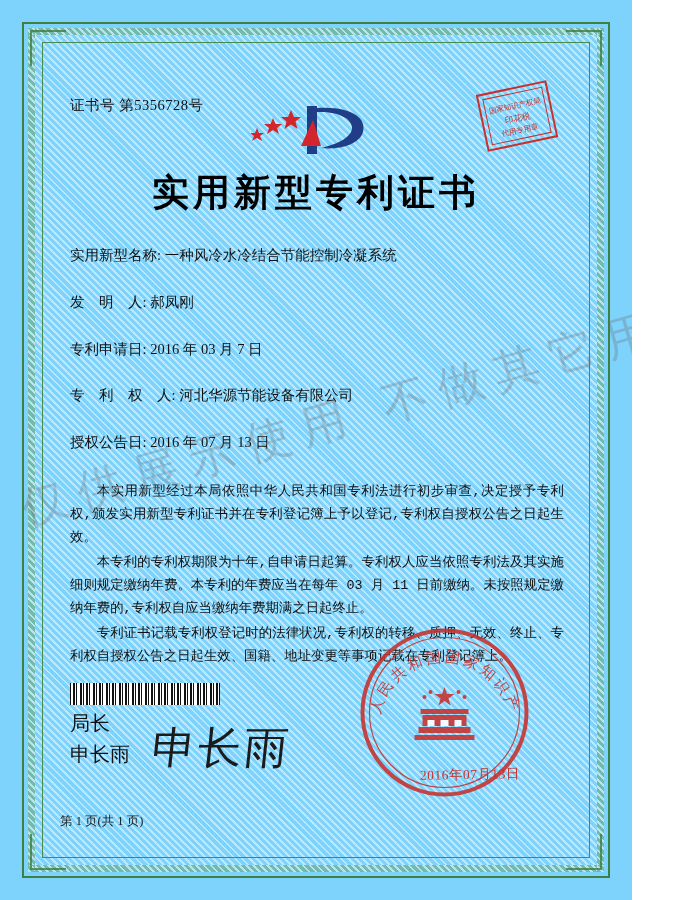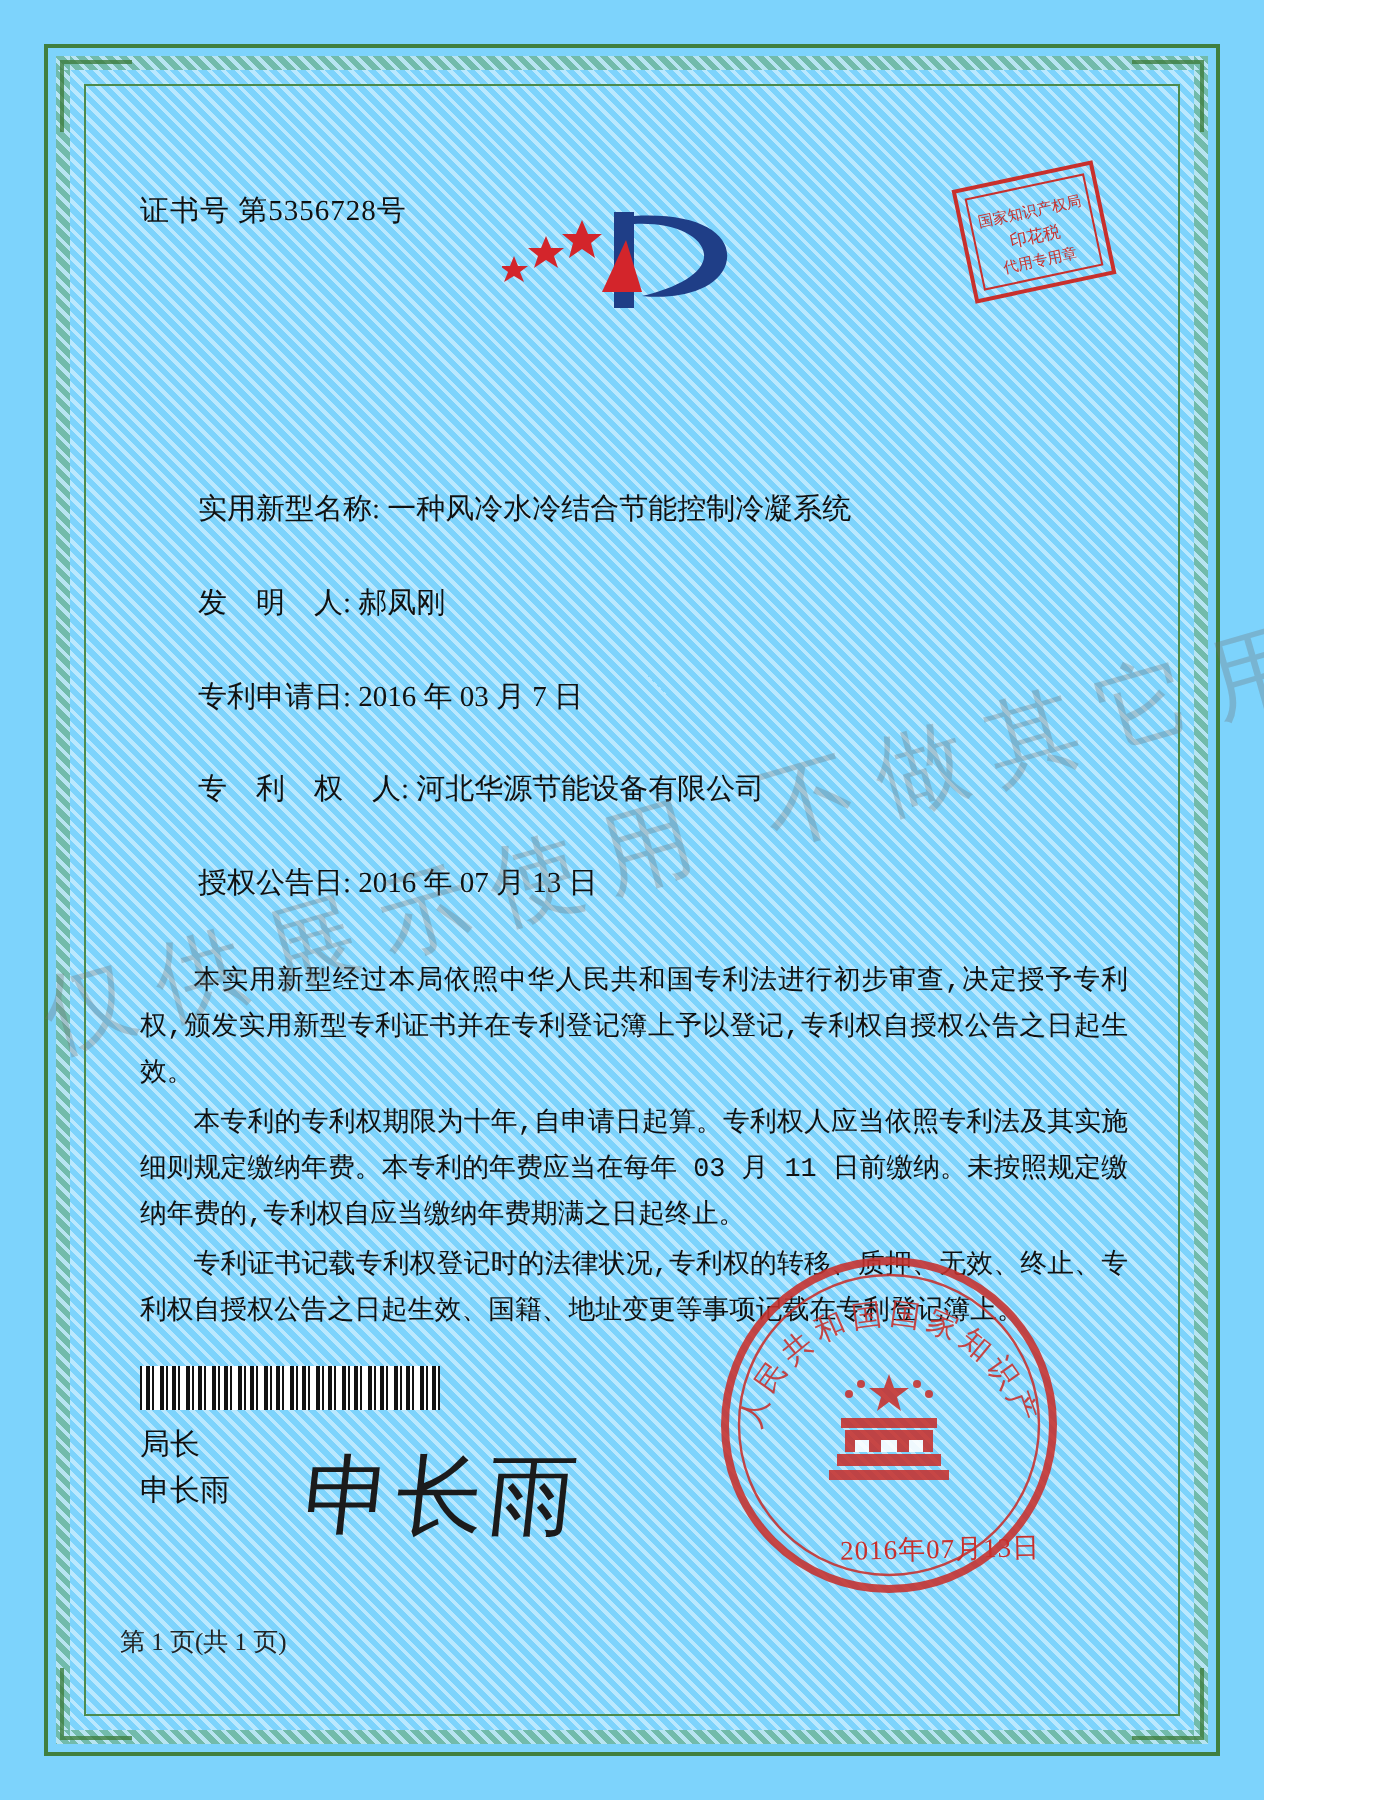--- a/index.html
+++ b/index.html
@@ -125,21 +125,20 @@
     letter-spacing: 4px;
     font-family: "DejaVu Serif", serif;
     color: #000;
   }
 
   .fields {
     position: absolute;
     top: 185px;
     left: 10px;
     right: 10px;
-    margin-left: 29px;
   }
   .field-row {
     font-size: 14.5px;
     line-height: 1.5;
     margin-bottom: 25px;
     color: #111;
     white-space: nowrap;
   }
   .field-label {
     display: inline-block;
@@ -174,22 +173,22 @@
     background-image: repeating-linear-gradient(
       to right,
       #111 0 1px, #fff 1px 3px, #111 3px 5px, #fff 5px 6px,
       #111 6px 7px, #fff 7px 10px, #111 10px 12px, #fff 12px 13px);
   }
 
   
   .sign-block {
     position: absolute;
     left: 10px;
-    bottom: 82px;
-    font-size: 15px;
+    bottom: 70px;
+    font-size: 20px;
     line-height: 1.55;
     color: #111;
   }
   .sign-script {
     position: absolute;
     left: 92px;
     bottom: 62px;
     font-size: 44px;
     font-family: "DejaVu Serif", serif;
     color: #1b1b1b;
@@ -276,20 +275,21 @@
         <g transform="rotate(-12 43 36)">
           <rect x="8" y="8" width="70" height="56" fill="none" stroke="#c8302c" stroke-width="2"></rect>
           <rect x="13" y="13" width="60" height="46" fill="none" stroke="#c8302c" stroke-width="1"></rect>
           <text x="43" y="28" font-size="7.5" fill="#c8302c" text-anchor="middle" font-family="DejaVu Serif, serif">国家知识产权局</text>
           <text x="43" y="41" font-size="8.5" fill="#c8302c" text-anchor="middle" font-family="DejaVu Serif, serif">印花税</text>
           <text x="43" y="53" font-size="7.5" fill="#c8302c" text-anchor="middle" font-family="DejaVu Serif, serif">代用专用章</text>
         </g>
       </svg>
     </div>
 
+    <div class="title">实用新型专利证书</div>
 
     <div class="fields">
       <div class="field-row">
         <span class="field-label">实用新型名称:</span>
         <span class="field-value">一种风冷水冷结合节能控制冷凝系统</span>
       </div>
       <div class="field-row">
         <span class="field-label">发　明　人:</span>
         <span class="field-value">郝凤刚</span>
       </div>

